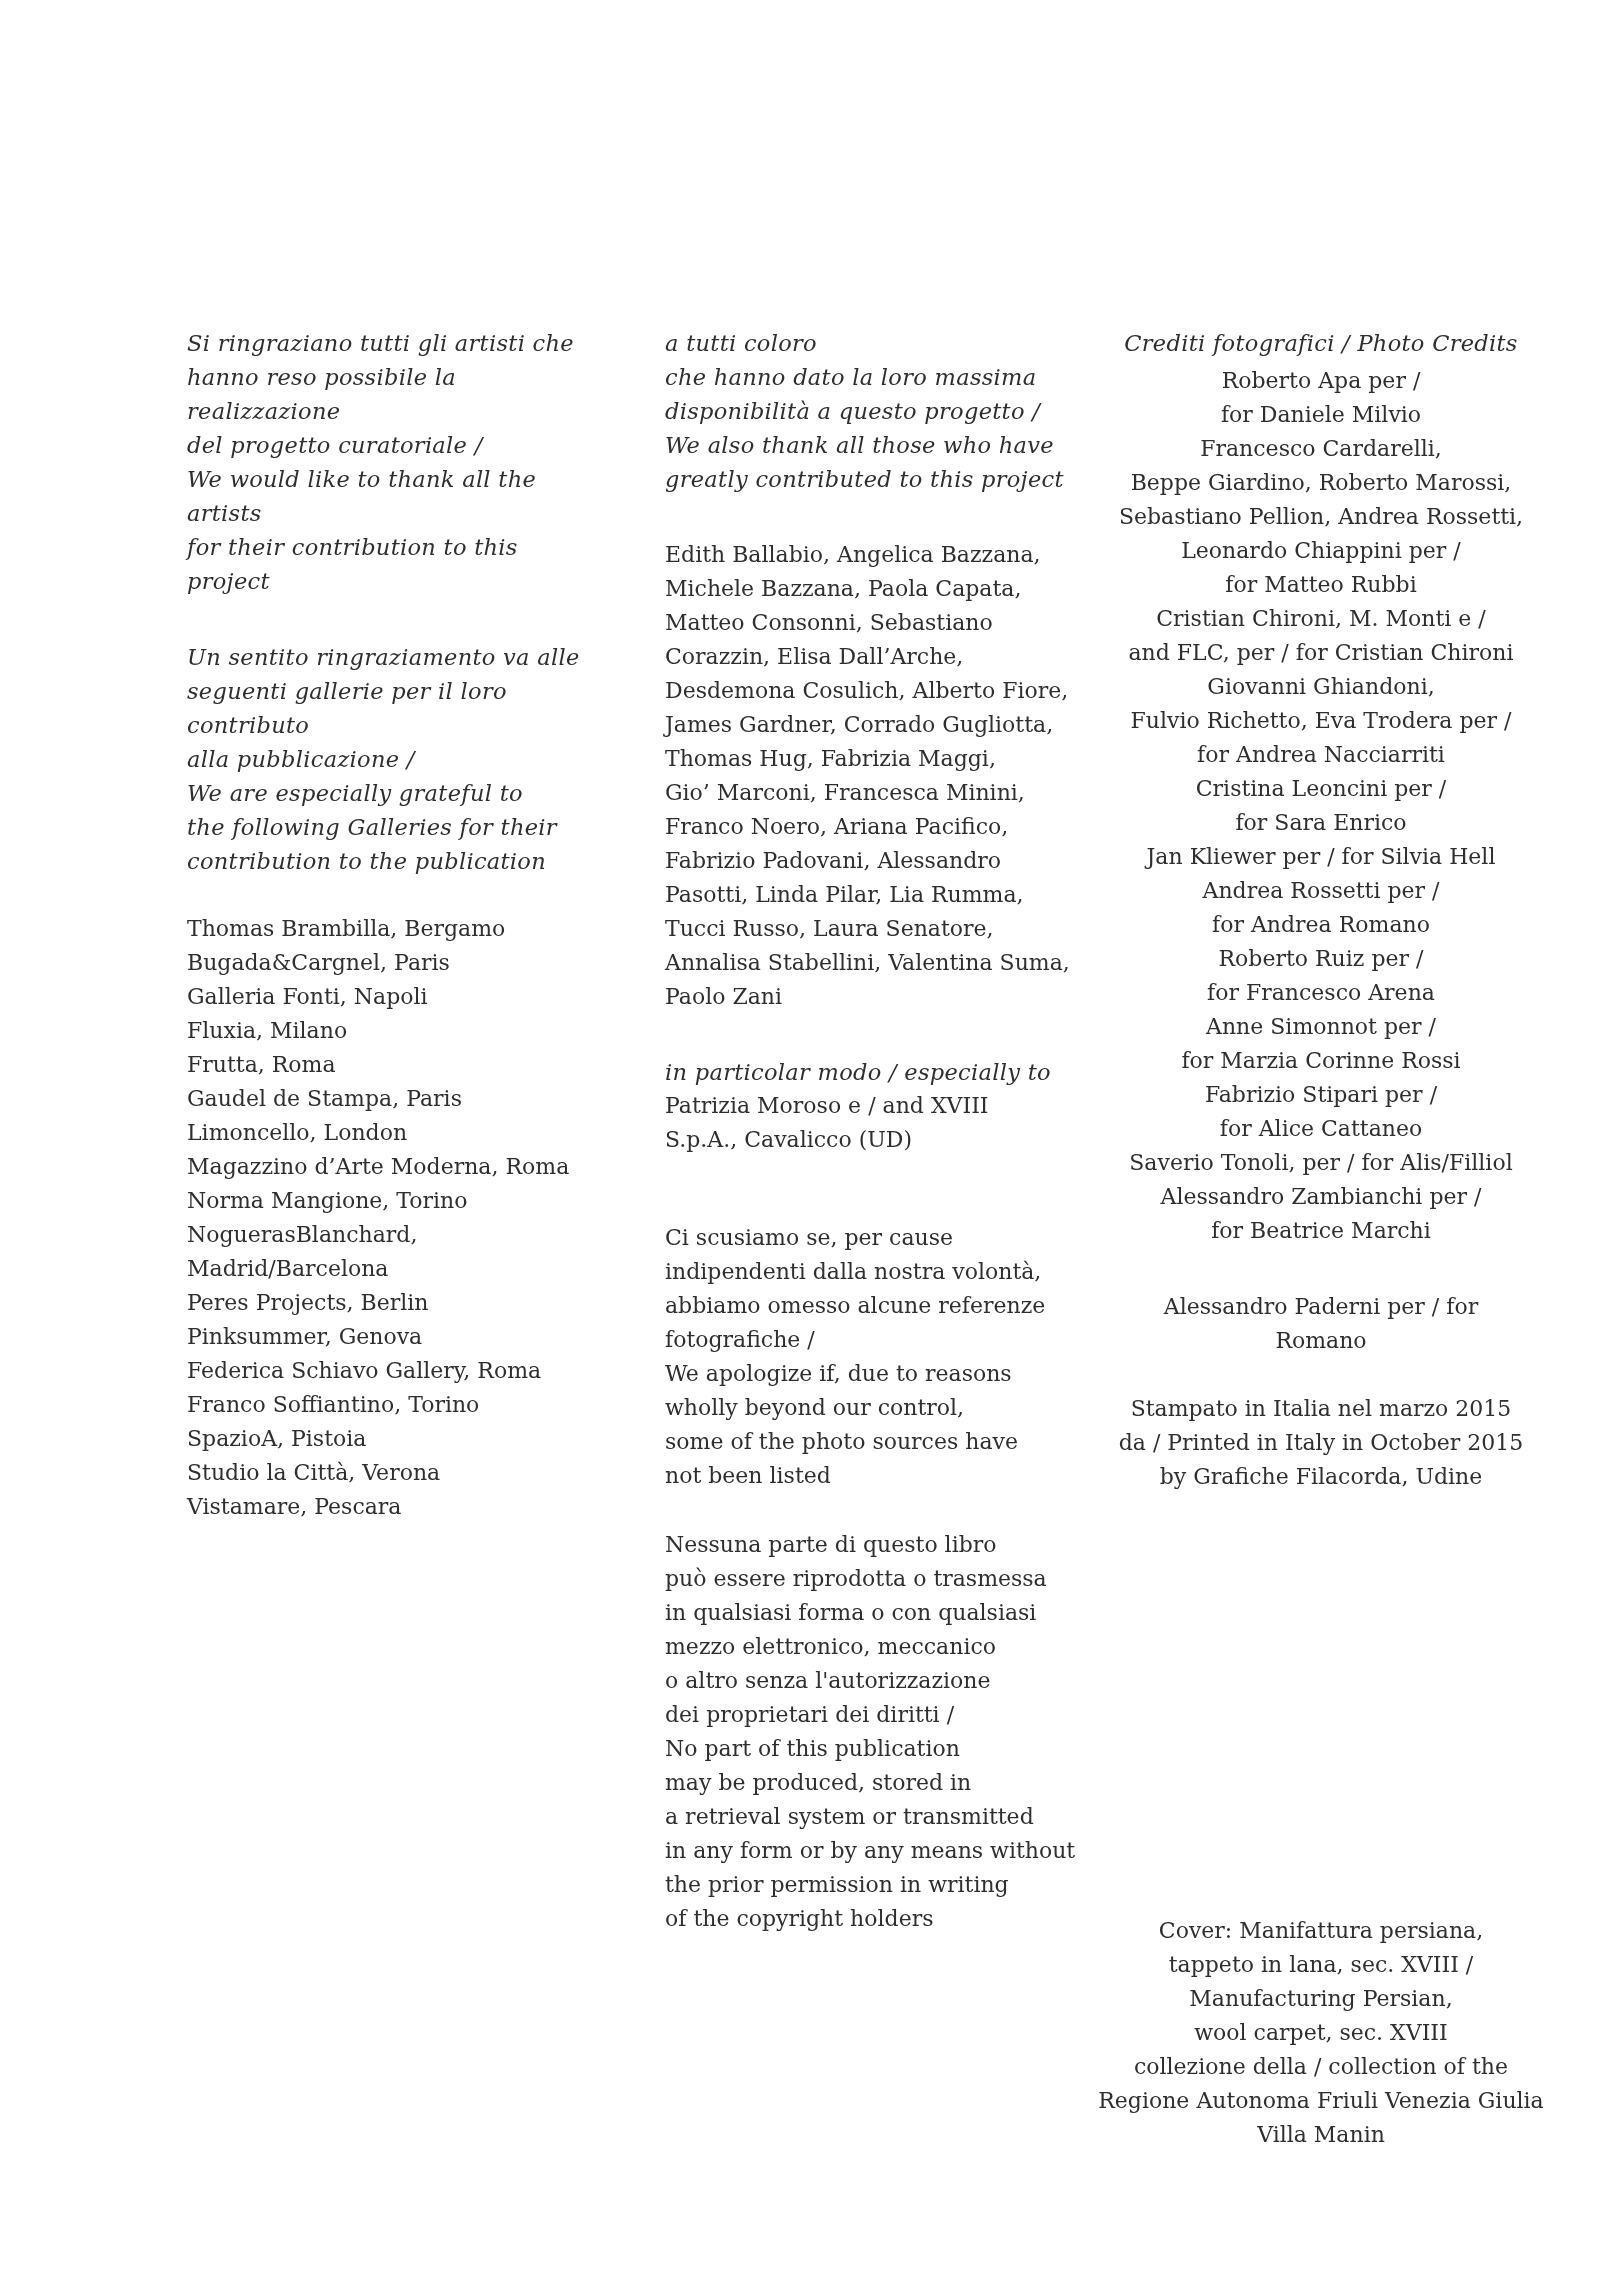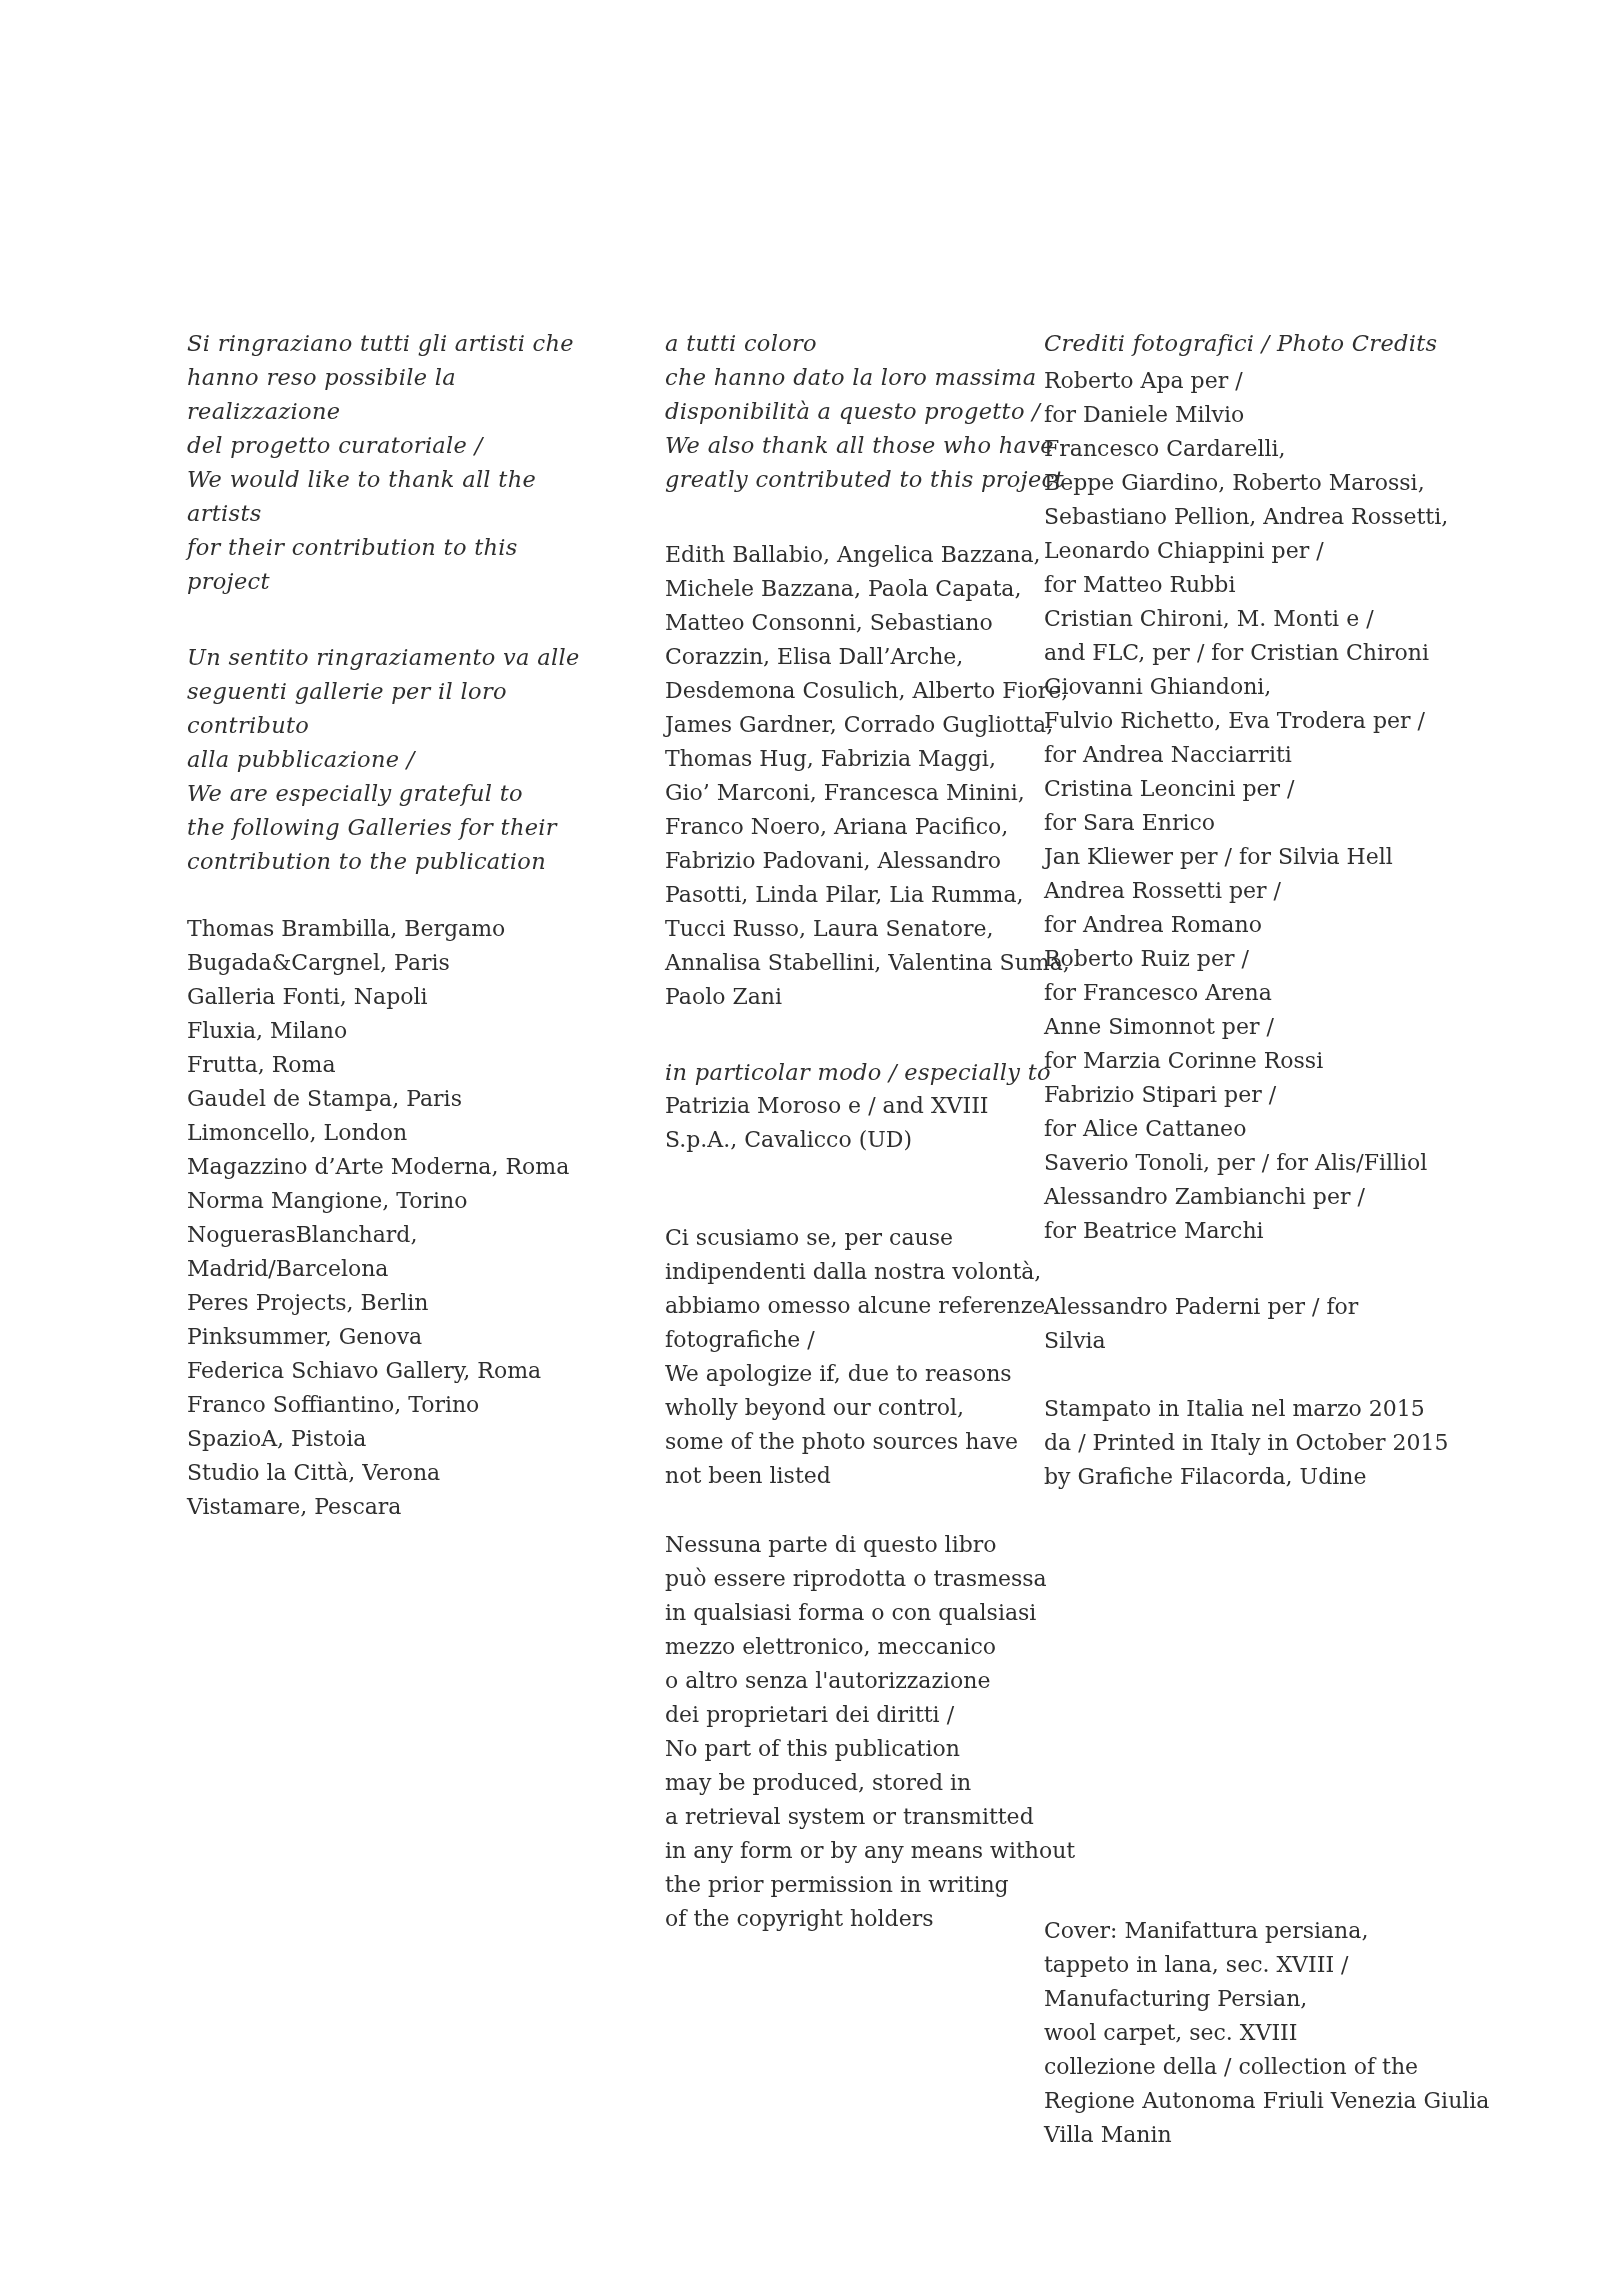--- a/index.html
+++ b/index.html
@@ -15,21 +15,21 @@
     font-family: "DejaVu Serif", serif;
     color: #2f2f2f;
     overflow: hidden;
   }
   .col {
     position: absolute;
     top: 326px;
   }
   .col-left   { left: 187px;  width: 412px; }
   .col-middle { left: 621px;  width: 428px; margin-left: 44px; }
-  .col-right  { left: 1044px; width: 476px; }
+  .col-right  { left: 1083px; width: 476px; text-align: center; }
   .block {
     white-space: pre-line;
     font-size: 22px;
     line-height: 34px;
     font-style: normal;
   }
   .script {
     font-style: italic;
     font-size: 22.5px;
     letter-spacing: 0.3px;
@@ -149,21 +149,21 @@
 Roberto Ruiz per /
 for Francesco Arena
 Anne Simonnot per /
 for Marzia Corinne Rossi
 Fabrizio Stipari per /
 for Alice Cattaneo
 Saverio Tonoli, per / for Alis/Filliol
 Alessandro Zambianchi per /
 for Beatrice Marchi</div>
     <div class="block serif mb-md">Alessandro Paderni per / for
-Silvia</div>
+Romano</div>
     <div class="block serif">Stampato in Italia nel marzo 2015
 da / Printed in Italy in October 2015
 by Grafiche Filacorda, Udine</div>
     <div class="block serif mb-cover">Cover: Manifattura persiana,
 tappeto in lana, sec. XVIII  /
 Manufacturing Persian,
 wool carpet,  sec. XVIII
 collezione della / collection of the
 Regione Autonoma Friuli Venezia Giulia
 Villa Manin</div>

